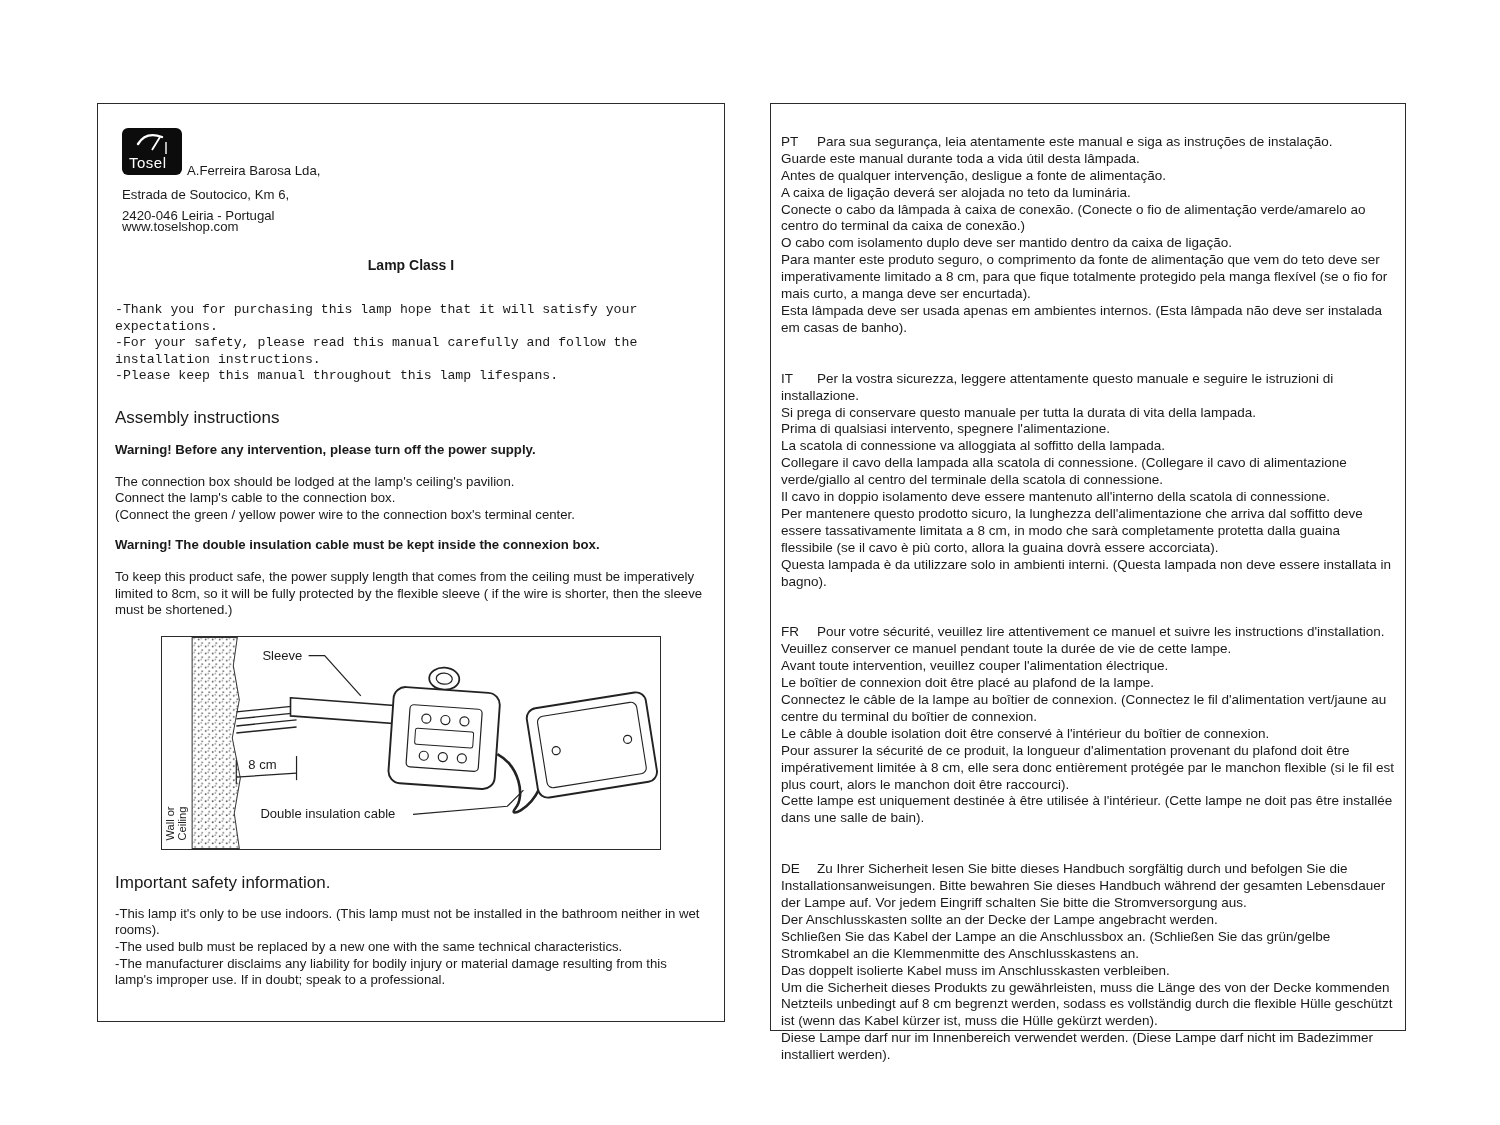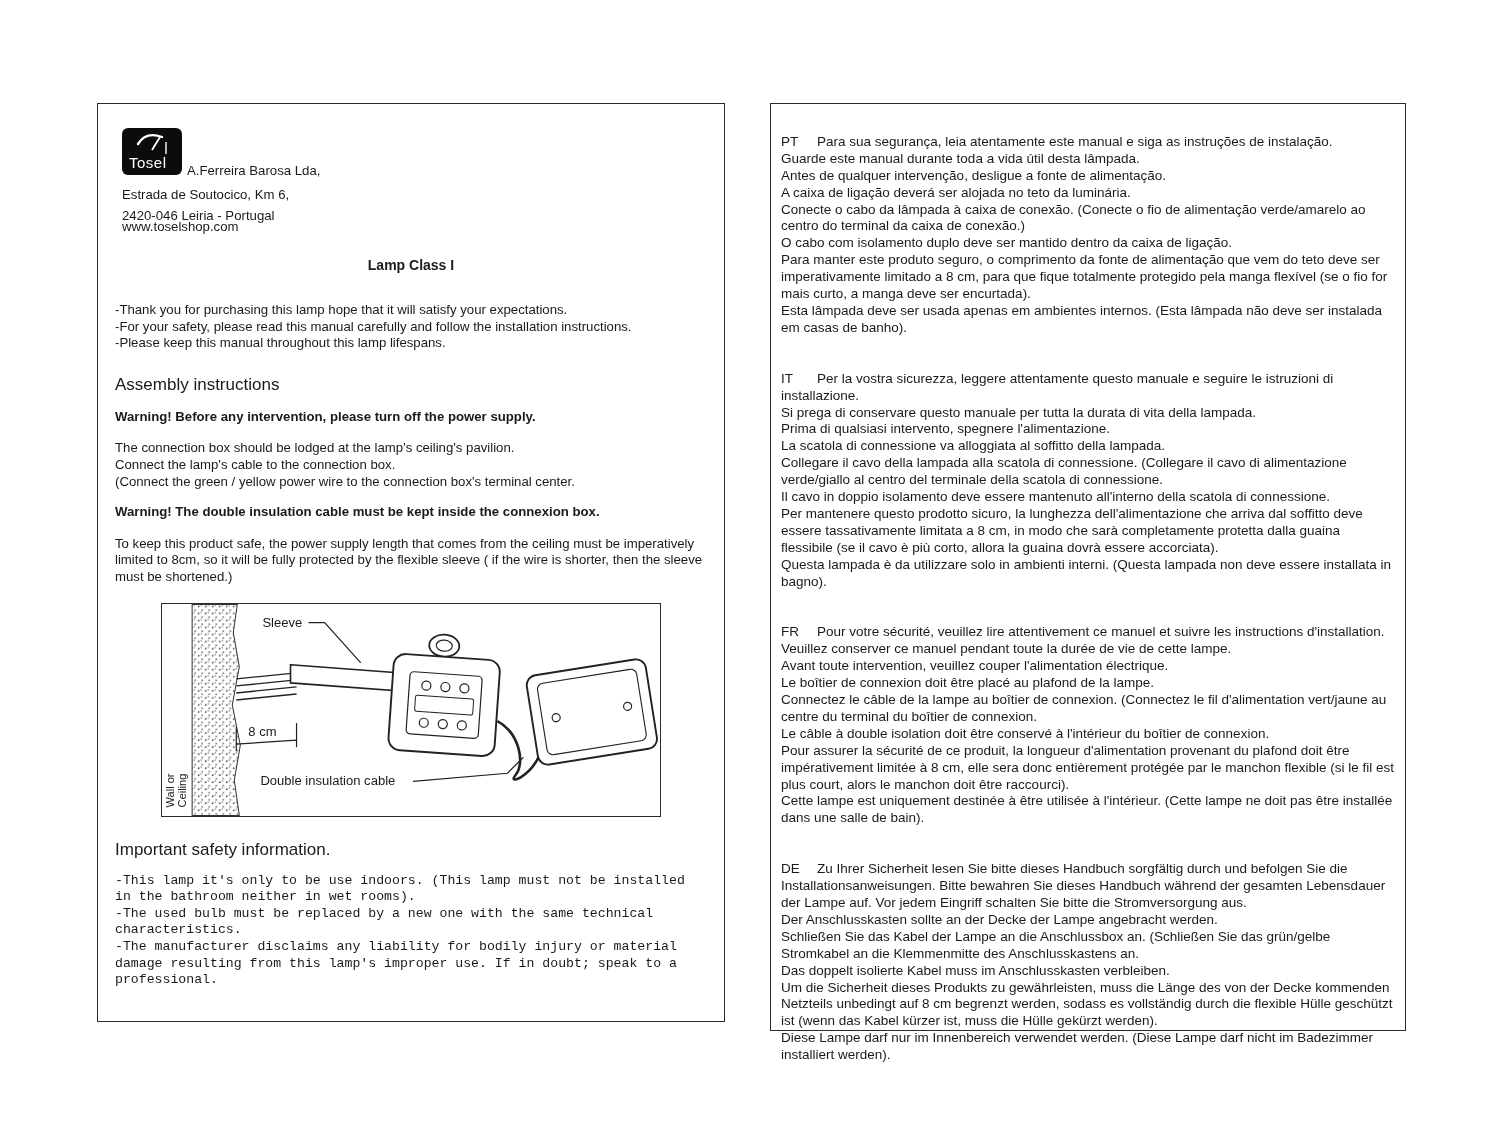--- a/index.html
+++ b/index.html
@@ -20,31 +20,31 @@
   .logo .logo-text{position:absolute;left:7px;bottom:4px;color:#fff;font-size:15px;font-weight:400;letter-spacing:0.5px;}
   .addr-1{position:absolute;left:72px;top:47px;font-size:13.2px;}
   .addr-2{position:absolute;left:7px;top:71px;font-size:13.2px;}
   .addr-3{position:absolute;left:7px;top:92px;font-size:13.2px;}
   .addr-4{position:absolute;left:7px;top:103px;font-size:13.2px;}
 
   .doc-title{text-align:center;font-size:20px;font-weight:400;letter-spacing:0.4px;margin:28px 0 0;}
   .doc-subtitle{text-align:center;font-size:14px;font-weight:700;margin:23px 0 0;}
 
   .body-text{font-size:13.2px;line-height:16.6px;}
-  .intro{margin-top:29px;}
+  .intro{margin-top:29px;font-family:Liberation Mono, monospace;}
   .section-heading{text-align:left;font-size:17px;font-weight:400;margin:23px 0 13px;}
   .warning{font-size:13.2px;line-height:16.6px;font-weight:700;margin:14px 0 15px;}
   .para{margin:13px 0;}
 
   .diagram-box{width:500px;height:214px;border:1.6px solid #2b2b2b;margin:17px auto 9px;box-sizing:border-box;background:#fff;}
   .diagram-box svg{display:block;width:100%;height:100%;}
   .diag-label{font-family:"Liberation Sans", sans-serif;font-size:13px;fill:#1a1a1a;}
   .diag-label-small{font-family:"Liberation Sans", sans-serif;font-size:11px;fill:#1a1a1a;}
 
-  .safety{margin-top:4px;font-family:Liberation Mono, monospace;}
+  .safety{margin-top:4px;}
 
   
   .lang-block{font-size:13.5px;line-height:16.9px;margin:0 0 17px;white-space:pre-line;}
   .lang-code{display:inline-block;min-width:36px;white-space:normal;}
 </style>
 </head>
 <body>
 
 <div class="panel left-panel">
 

